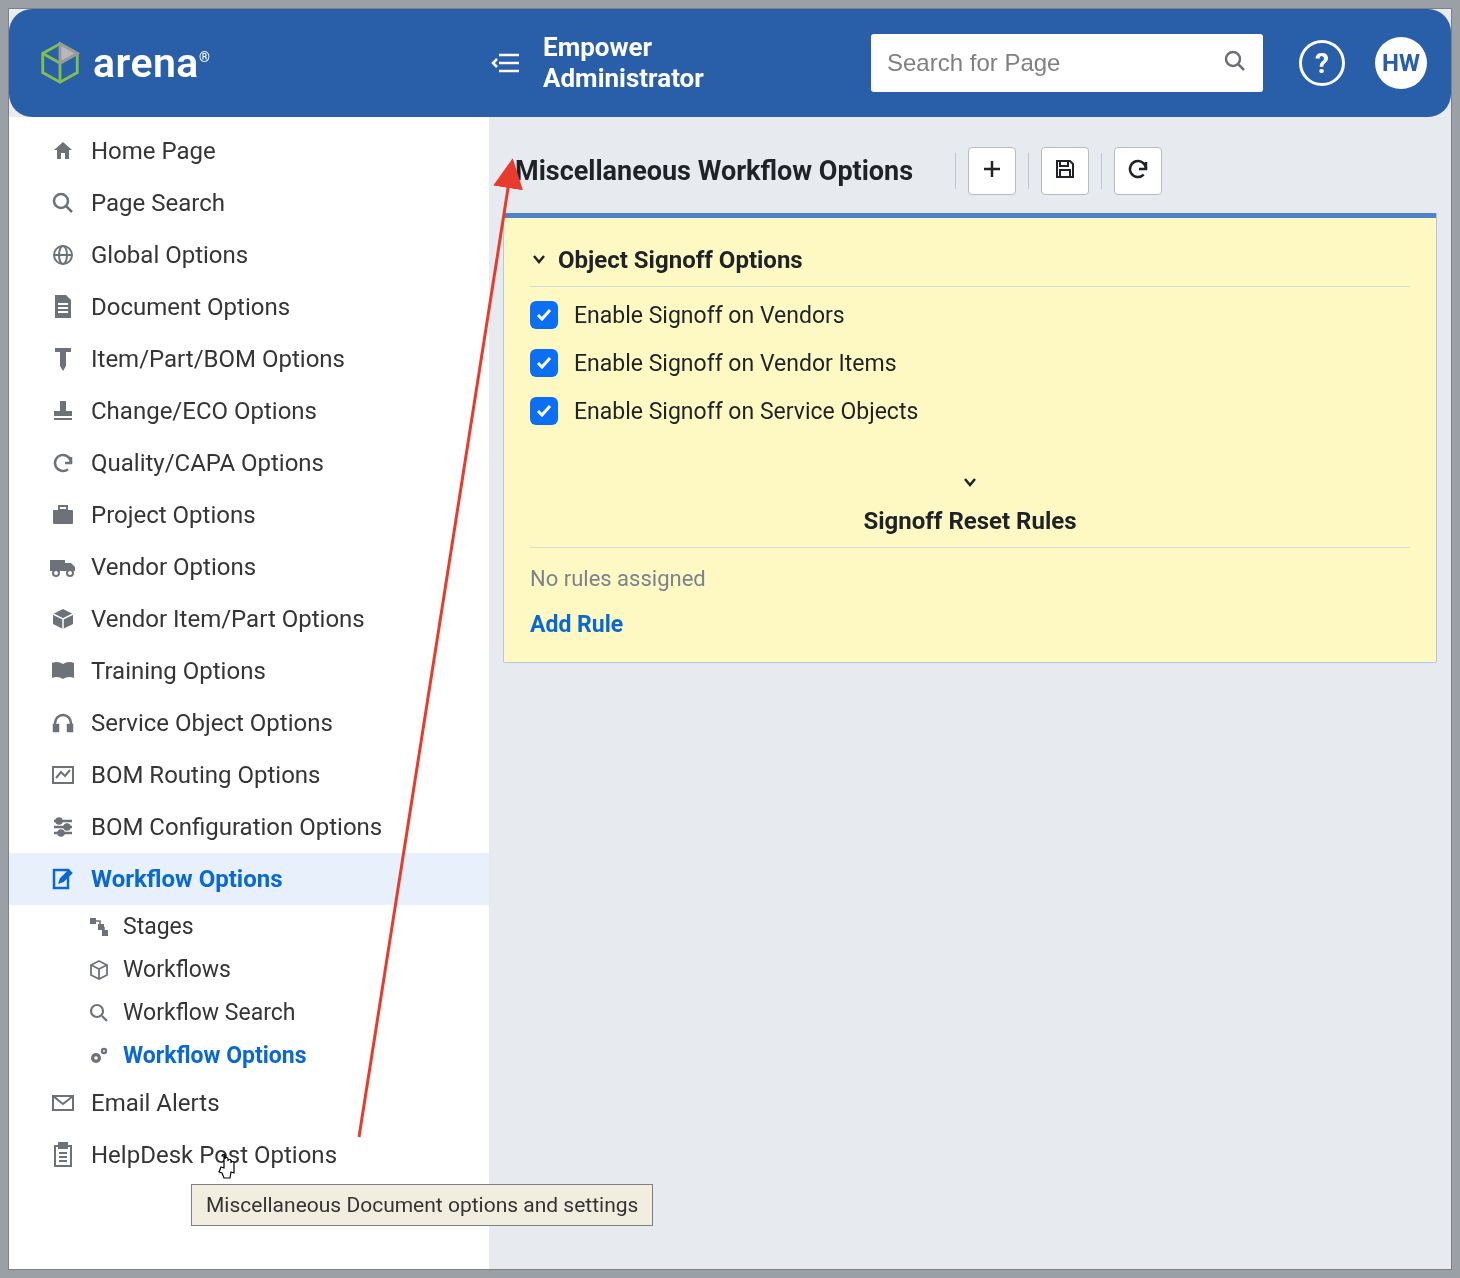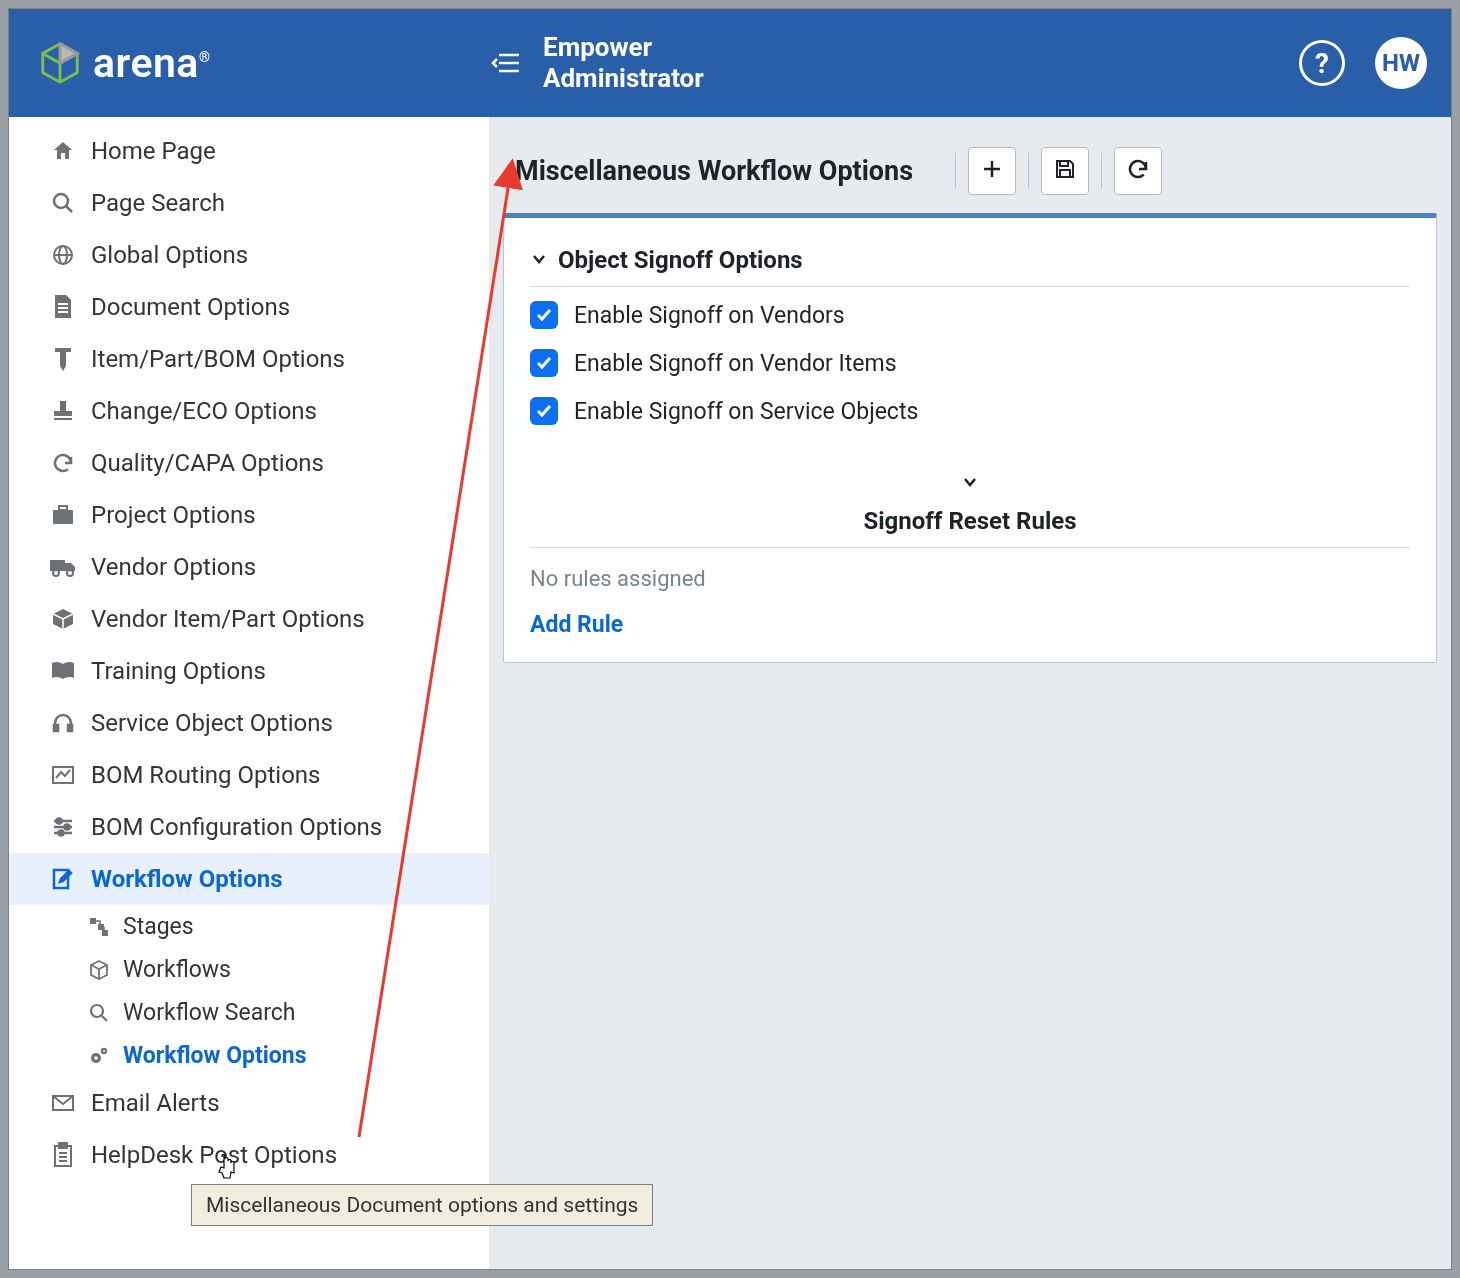--- a/index.html
+++ b/index.html
@@ -22,20 +22,21 @@
   
   .topbar {
     background: #285fa8;
     height: 108px;
     display: flex;
     align-items: center;
     padding: 0 24px 0 28px;
     gap: 12px;
     color: #fff;
     flex: none;
+    border-radius: 23px;
   }
   .logo {
     display: flex;
     align-items: center;
     gap: 10px;
     width: 440px;
     flex: none;
   }
   .logo-mark svg { display:block; }
   .logo-text {
@@ -180,21 +181,21 @@
   }
   .tool-btn {
     width:48px; height:48px;
     border:1px solid #b5bcc4;
     border-radius:4px;
     background:#fff;
     display:flex; align-items:center; justify-content:center;
     cursor:pointer;
   }
   .panel {
-    background:#ffffff;
+    background:#fef9c3;
     border:1px solid #b7c6df;
     border-top:5px solid #4f83c8;
     border-radius:2px;
     padding: 18px 26px 24px 26px;
   }
   .section-header {
     display:flex;
     align-items:center;
     gap:10px;
     font-size: 24px;
@@ -282,20 +283,29 @@
           <line x1="8" y1="22" x2="28" y2="22"></line>
           <polyline points="6,10 2,14 6,18"></polyline>
         </g>
       </svg>
     </span>
     <div class="title-block">
       <div class="line">Empower</div>
       <div class="line">Administrator</div>
     </div>
     <div class="spacer-flex"></div>
+    <div class="search-wrap">
+      <input type="text" placeholder="Search for Page" style="">
+      <span>
+        <svg width="24" height="24" viewBox="0 0 24 24">
+            <circle cx="10" cy="10" r="7" fill="none" stroke="#6b6f73" stroke-width="2.5"></circle>
+            <line x1="15" y1="15" x2="21" y2="21" stroke="#6b6f73" stroke-width="2.5"></line>
+          </svg>
+      </span>
+    </div>
     <div class="help-btn">?</div>
     <div class="avatar">HW</div>
   </div>
 
   <div class="body">
 
     <div class="sidebar">
       <div class="nav-item">
         <span class="nav-icon">
             <svg width="24" height="24" viewBox="0 0 24 24" fill="#6c7278">

